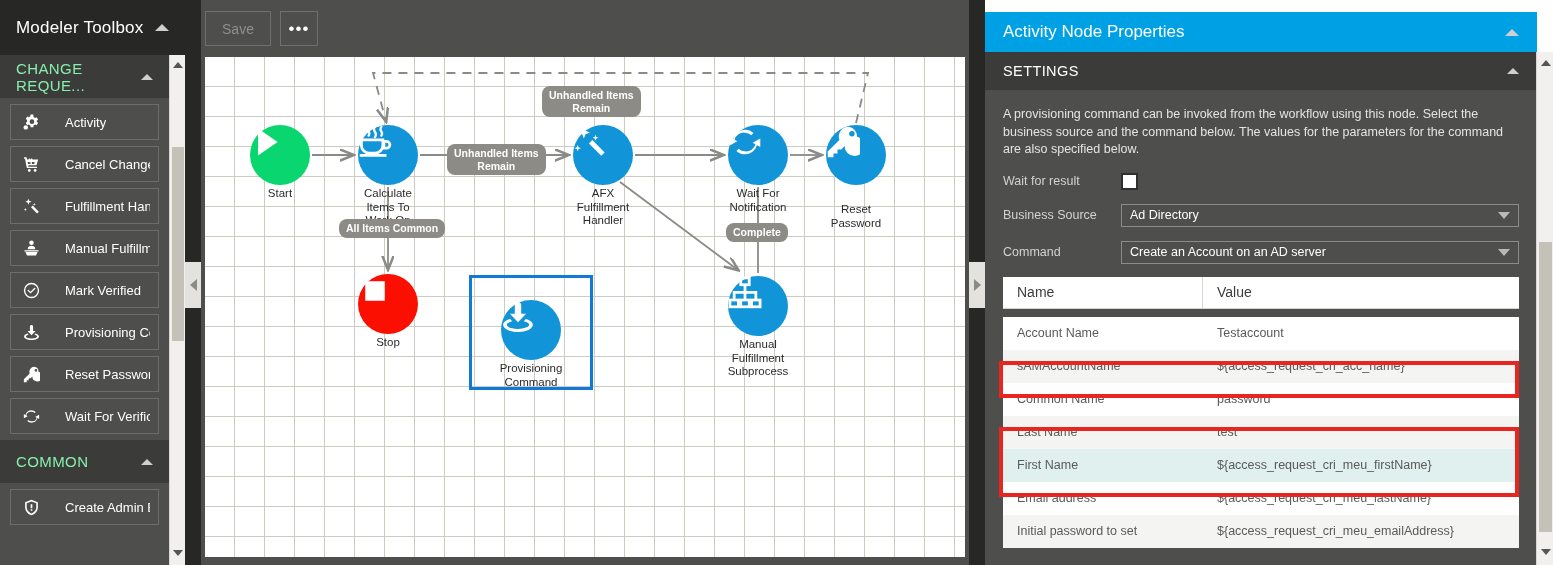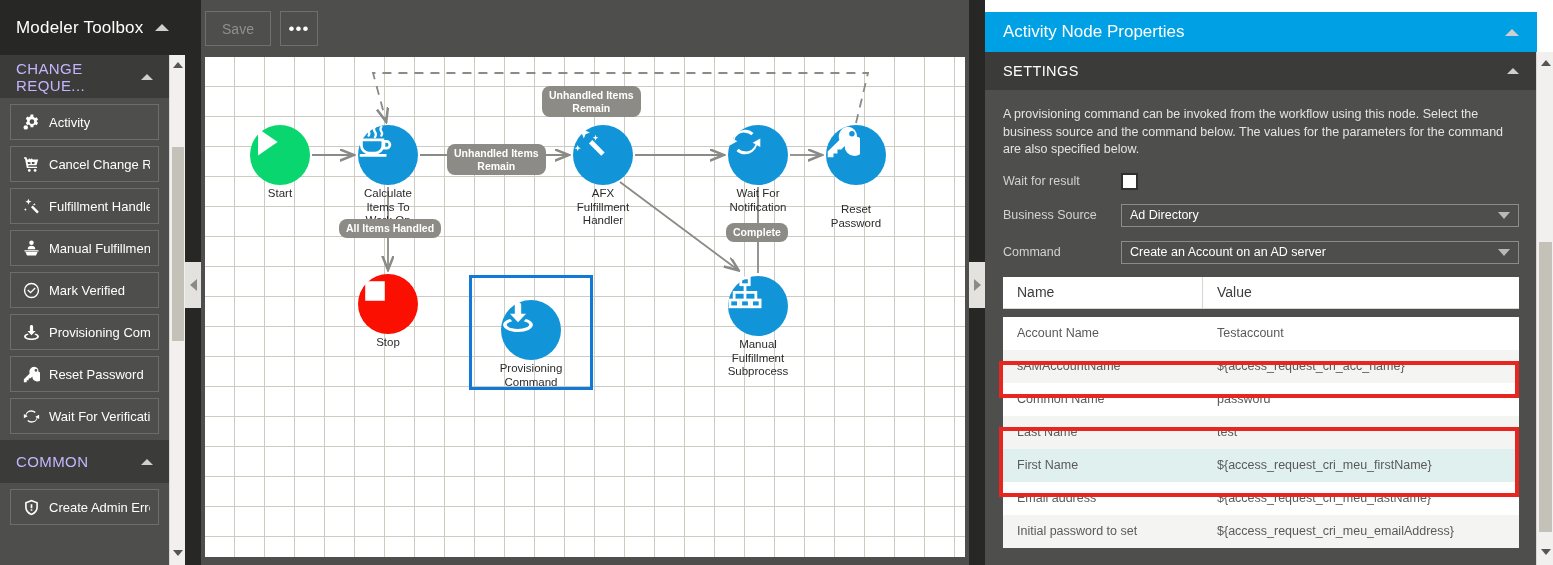--- a/index.html
+++ b/index.html
@@ -25,31 +25,31 @@
     width:0;height:0;border-left:7px solid transparent;
     border-right:7px solid transparent;border-bottom:7px solid #cfcfcf;
   }
   .caret-up.sm{ border-left-width:6px;border-right-width:6px;border-bottom-width:6px; }
   .sb-scroll{
     position:absolute; top:55px; left:0; width:185px; height:510px;
     overflow:hidden;
   }
   .sb-inner{ position:relative; width:169px; }
   .grp-header{
-    height:43px; background:#3b3b39; color:#c4b5fd;
+    height:43px; background:#3b3b39; color:#86efac;
     display:flex; align-items:center; padding:0 16px; font-size:15px;
     letter-spacing:.4px;
   }
   .grp-header .grp-title{ flex:1; }
   .grp-body{ padding:6px 10px 0 10px; }
   .tool-item{
     height:36px; margin-bottom:6px;
     border:1px solid #6d6d6a; background:#4e4e4c;
     display:flex; align-items:center; padding:0 8px;
-    color:#ffffff; font-size:13px; cursor:pointer;
+    color:#ffffff; font-size:13px; cursor:pointer;gap:16px;
   }
   .tool-item .ti-ico{
     width:24px; height:20px; margin-right:6px;
     display:flex; align-items:center; justify-content:center;
     flex:0 0 24px;
   }
   .tool-item .ti-ico svg{ width:17px; height:17px; fill:#ffffff; }
   .tool-item .ti-label{ white-space:nowrap; overflow:hidden; }
 
   
@@ -417,21 +417,21 @@
           </div>
           <div class="nlabel" style="left: 491px; top: 281px; width: 124px;">Manual
 Fulfillment
 Subprocess</div>
         </div>
       <div id="edgelabels-layer">
           <div class="edge-label" style="left: 337px; top: 29px;">Unhandled Items
 Remain</div>
           <div class="edge-label" style="left: 242px; top: 87px;">Unhandled Items
 Remain</div>
-          <div class="edge-label" style="left: 134px; top: 162px;">All Items Handled</div>
+          <div class="edge-label" style="left: 134px; top: 162px;">All Items Common</div>
           <div class="edge-label" style="left: 521px; top: 166px;">Complete</div>
         </div>
     </div>
   </div>
 
   <div class="dark-rail rail-l"></div>
   <div class="dark-rail rail-r"></div>
   <div class="collapse-handle cb-l">
       <span class="tri-l"></span>
     </div>

